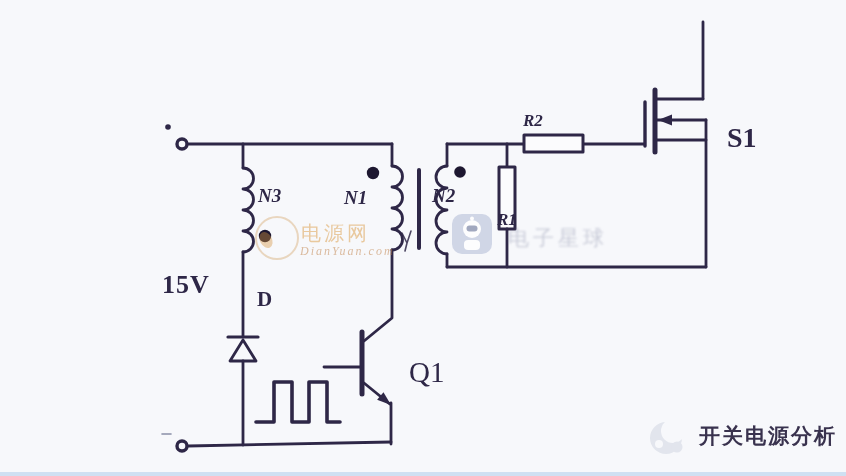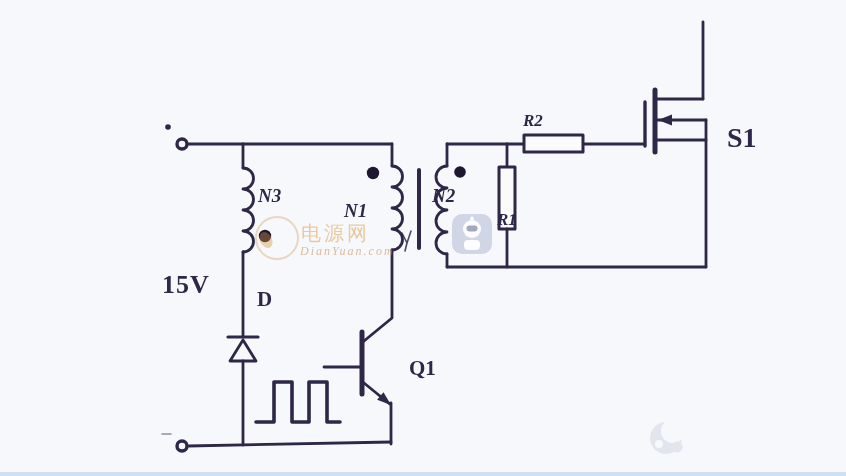--- a/index.html
+++ b/index.html
@@ -3,21 +3,21 @@
 <meta charset="utf-8">
 <style>
   html,body{margin:0;padding:0;background:#eef1f6;}
   #canvas{position:relative;width:846px;height:476px;background:#f7f8fb;overflow:hidden;
           font-family:"Liberation Serif",serif;color:#2e2747;}
   #circuit-svg{position:absolute;left:0;top:0;}
   .lbl{position:absolute;line-height:1;white-space:nowrap;color:#2e2747;}
   .winding-lbl{font-style:italic;font-weight:700;font-size:19px;}
   .res-lbl{font-style:italic;font-weight:700;font-size:17px;}
   .dev-lbl{font-weight:700;font-size:21px;}
-  .q-lbl{font-weight:700;font-size:21px;}
+  .q-lbl{font-weight:400;font-size:29px;}
   .s-lbl{font-weight:600;font-size:28px;}
   .supply-lbl{font-weight:600;font-size:26px;letter-spacing:1px;}
   .wm-orange-cn{font-size:20px;letter-spacing:3px;color:rgba(219,153,66,0.50);filter:blur(0.7px);}
   .wm-orange-url{font-size:12px;font-style:italic;letter-spacing:2px;color:rgba(195,135,80,0.55);filter:blur(0.6px);}
   .wm-planet{font-size:21px;letter-spacing:4px;color:rgba(148,154,178,0.45);filter:blur(0.8px);}
   .wm-footer{font-size:21px;font-weight:600;letter-spacing:2px;color:#39324e;filter:blur(0.3px);}
   .bottom-strip{position:absolute;left:0;top:472px;width:846px;height:4px;background:#cfe0f2;}
 </style>
 </head>
 <body>
@@ -99,25 +99,27 @@
     <g>
       <circle cx="666" cy="438" r="16" fill="#e2e5ed"></circle>
       <circle cx="673" cy="431" r="12" fill="#f7f8fb"></circle>
       <circle cx="677" cy="447" r="5.5" fill="#e2e5ed"></circle>
       <circle cx="659" cy="444" r="4" fill="#f7f8fb"></circle>
     </g>
   </svg>
 
   <span class="lbl supply-lbl" style="left:162px;top:272px;">15V</span>
   <span class="lbl winding-lbl" style="left:258px;top:186px;">N3</span>
-  <span class="lbl winding-lbl" style="left:344px;top:201px;">N1</span>
+  <span class="lbl winding-lbl" style="left:344px;top:188px;">N1</span>
   <span class="lbl winding-lbl" style="left:432px;top:186px;">N2</span>
   <span class="lbl dev-lbl" style="left:257px;top:289px;">D</span>
   <span class="lbl q-lbl" style="left:409px;top:358px;">Q1</span>
   <span class="lbl res-lbl" style="left:497px;top:211px;">R1</span>
   <span class="lbl res-lbl" style="left:523px;top:112px;font-style:italic;">R2</span>
   <span class="lbl s-lbl" style="left:727px;top:96px;margin-top:28px;">S1</span>
 
   <span class="lbl wm-orange-cn" style="left:301px;top:223px;">电源网</span>
   <span class="lbl wm-orange-url" style="left:300px;top:245px;">DianYuan.com</span>
+  <span class="lbl wm-planet" style="left:508px;top:228px;">电子星球</span>
+  <span class="lbl wm-footer" style="left:699px;top:426px;">开关电源分析</span>
 
   <div class="bottom-strip"></div>
 </div>
 
 </body></html>

